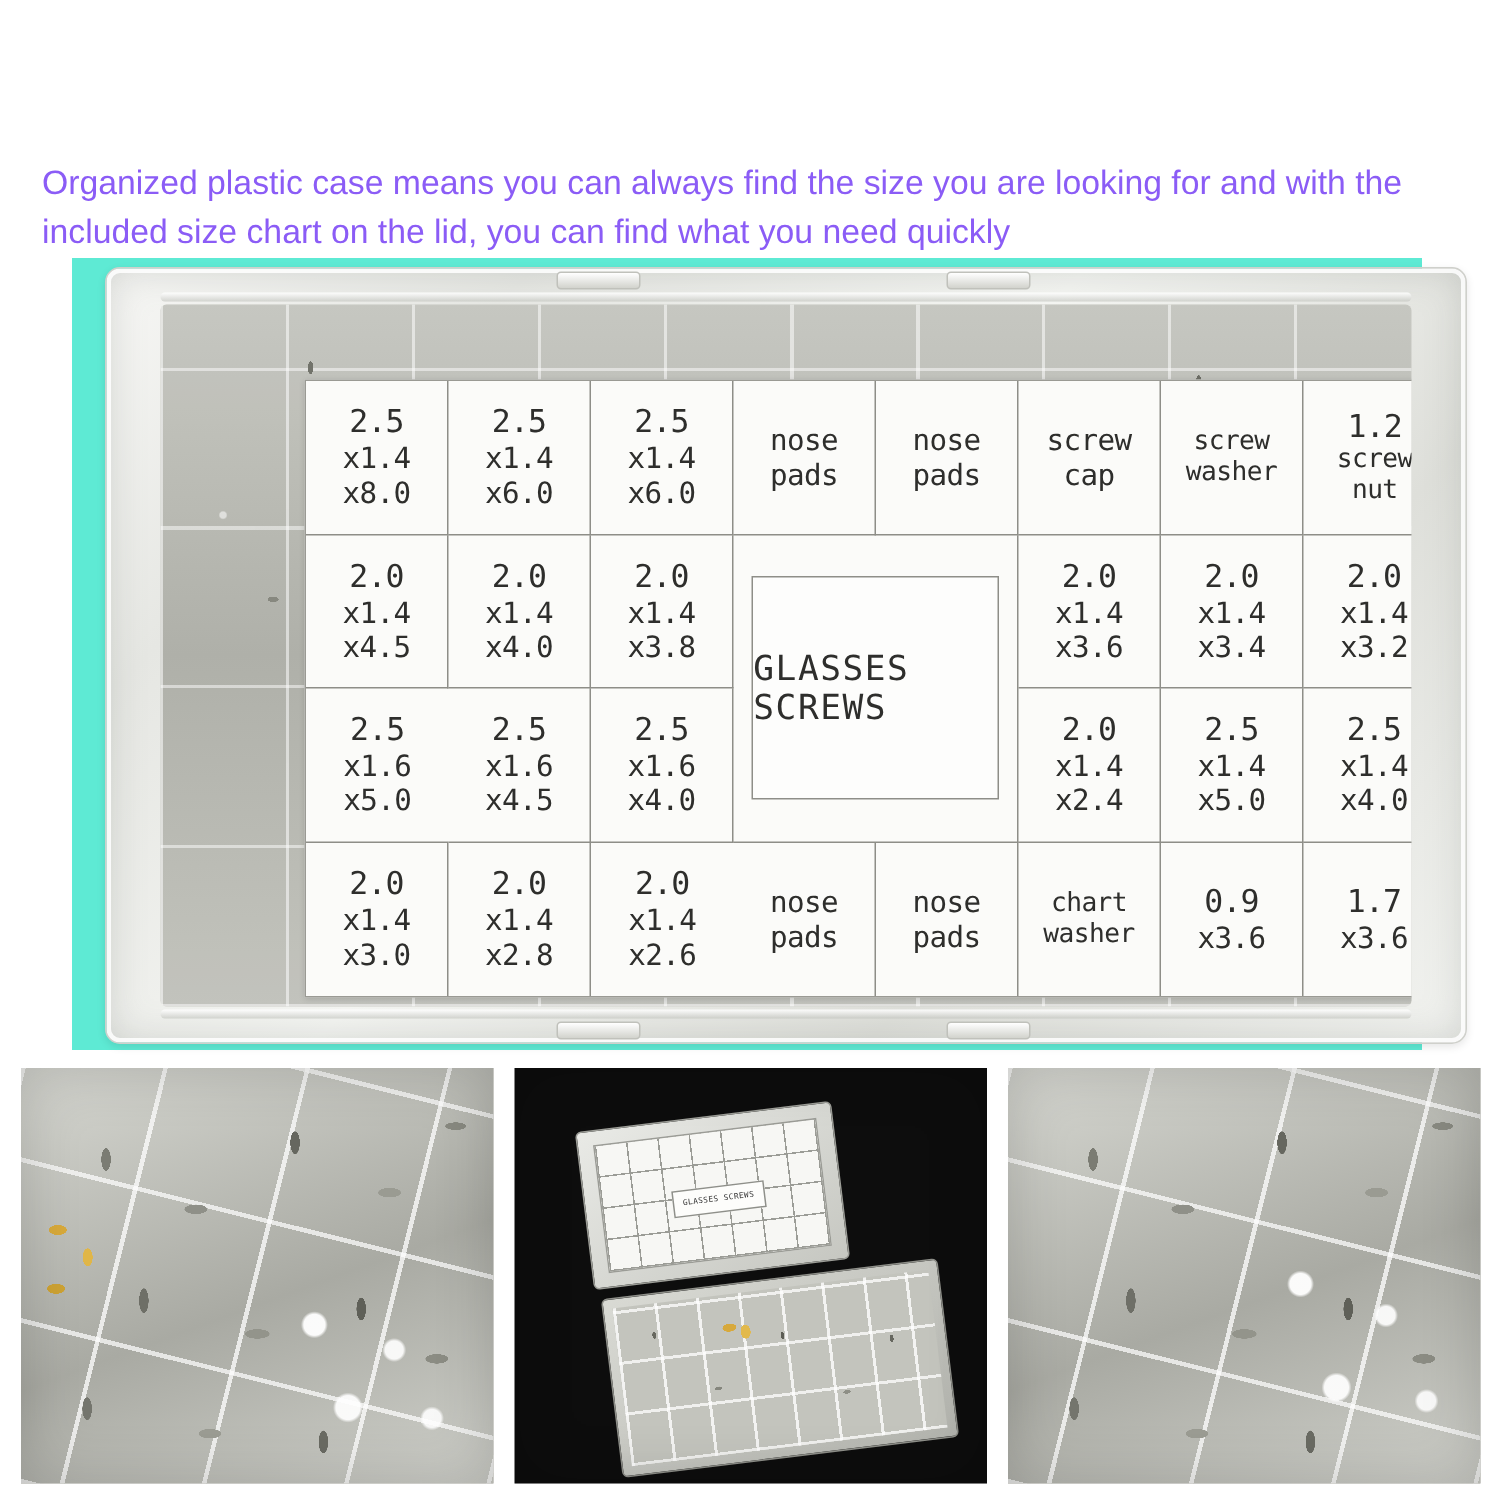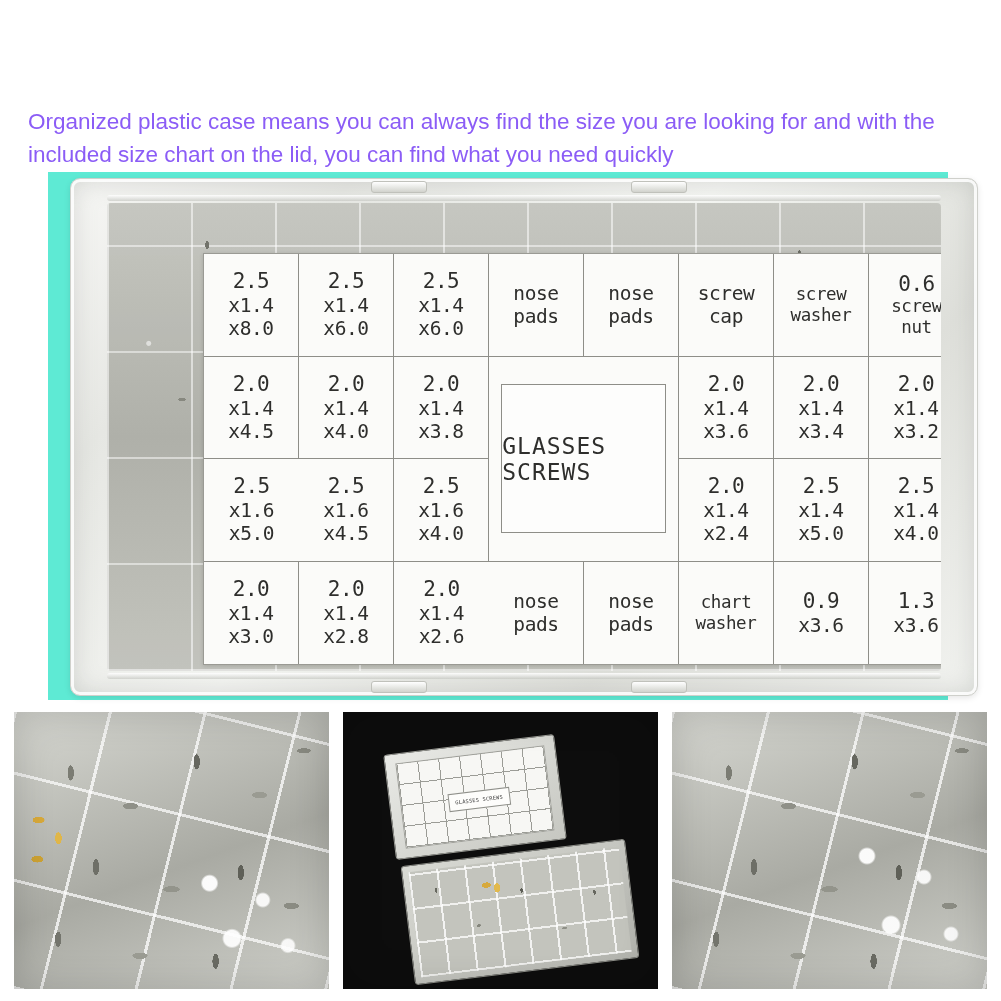--- a/index.html
+++ b/index.html
@@ -391,21 +391,21 @@
           </div>
           <div class="cell">
             <span class="ln wd">screw</span>
             <span class="ln wd">cap</span>
           </div>
           <div class="cell">
             <span class="ln wd sm">screw</span>
             <span class="ln wd sm">washer</span>
           </div>
           <div class="cell">
-            <span class="ln sz">0.6</span>
+            <span class="ln sz">1.2</span>
             <span class="ln wd sm">screw</span>
             <span class="ln wd sm">nut</span>
           </div>
 
           <div class="cell">
             <span class="ln sz">2.0</span>
             <span class="ln wd">x1.4</span>
             <span class="ln wd">x4.5</span>
           </div>
           <div class="cell">
@@ -495,21 +495,21 @@
           </div>
           <div class="cell r4">
             <span class="ln wd sm">chart</span>
             <span class="ln wd sm">washer</span>
           </div>
           <div class="cell r4">
             <span class="ln sz">0.9</span>
             <span class="ln wd">x3.6</span>
           </div>
           <div class="cell r4">
-            <span class="ln sz">1.3</span>
+            <span class="ln sz">1.7</span>
             <span class="ln wd">x3.6</span>
           </div>
         </div>
       </div>
     </div>
   </div>
 
   <div class="thumbs">
 
     <div class="thumb">

